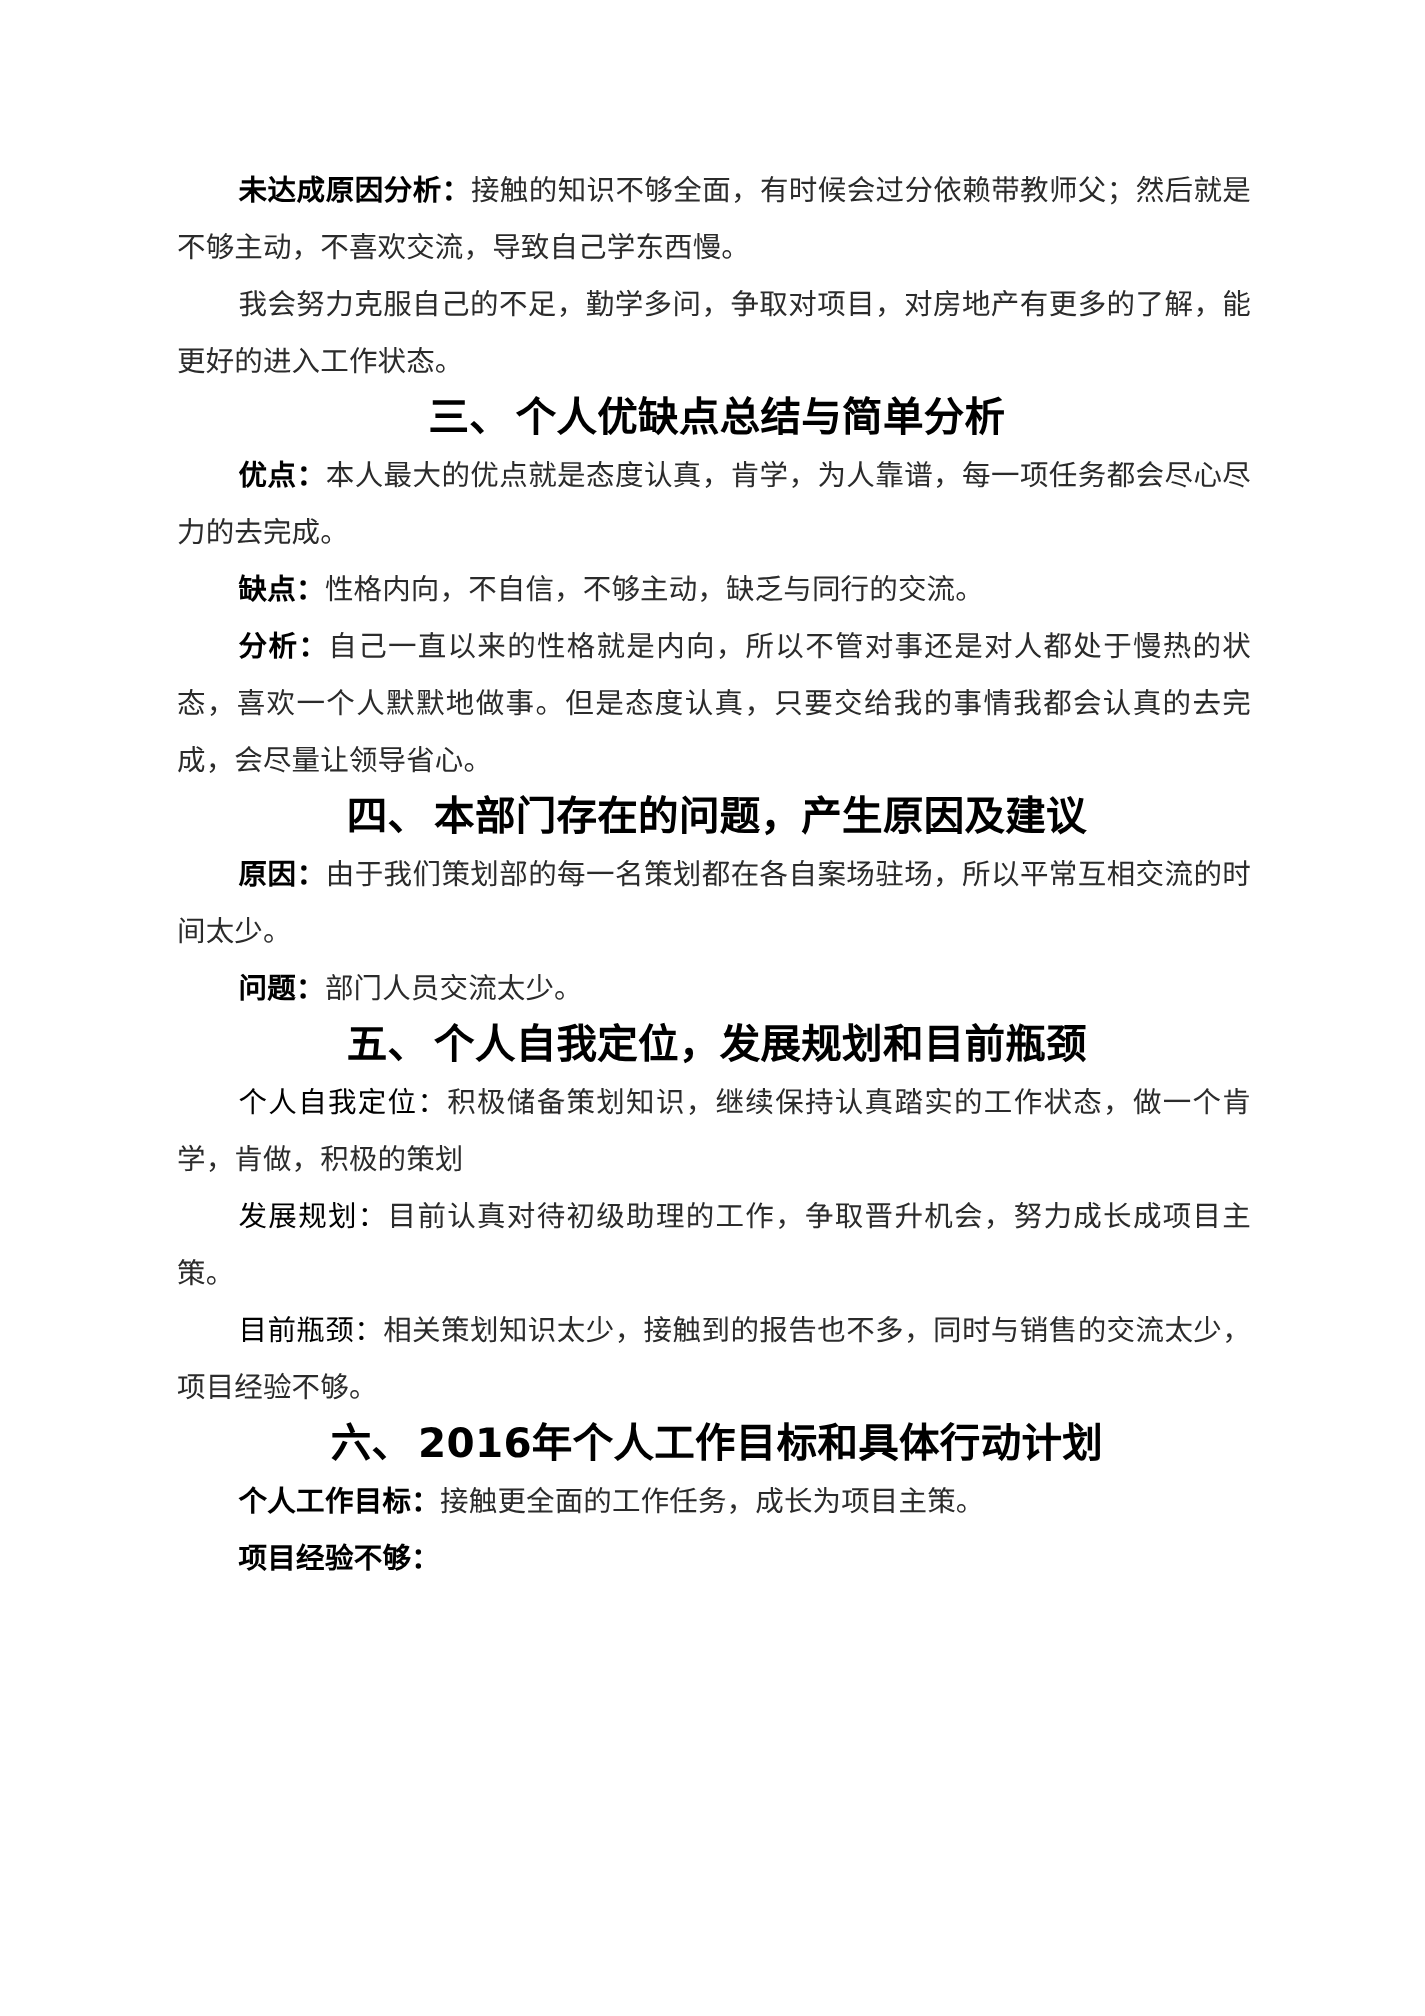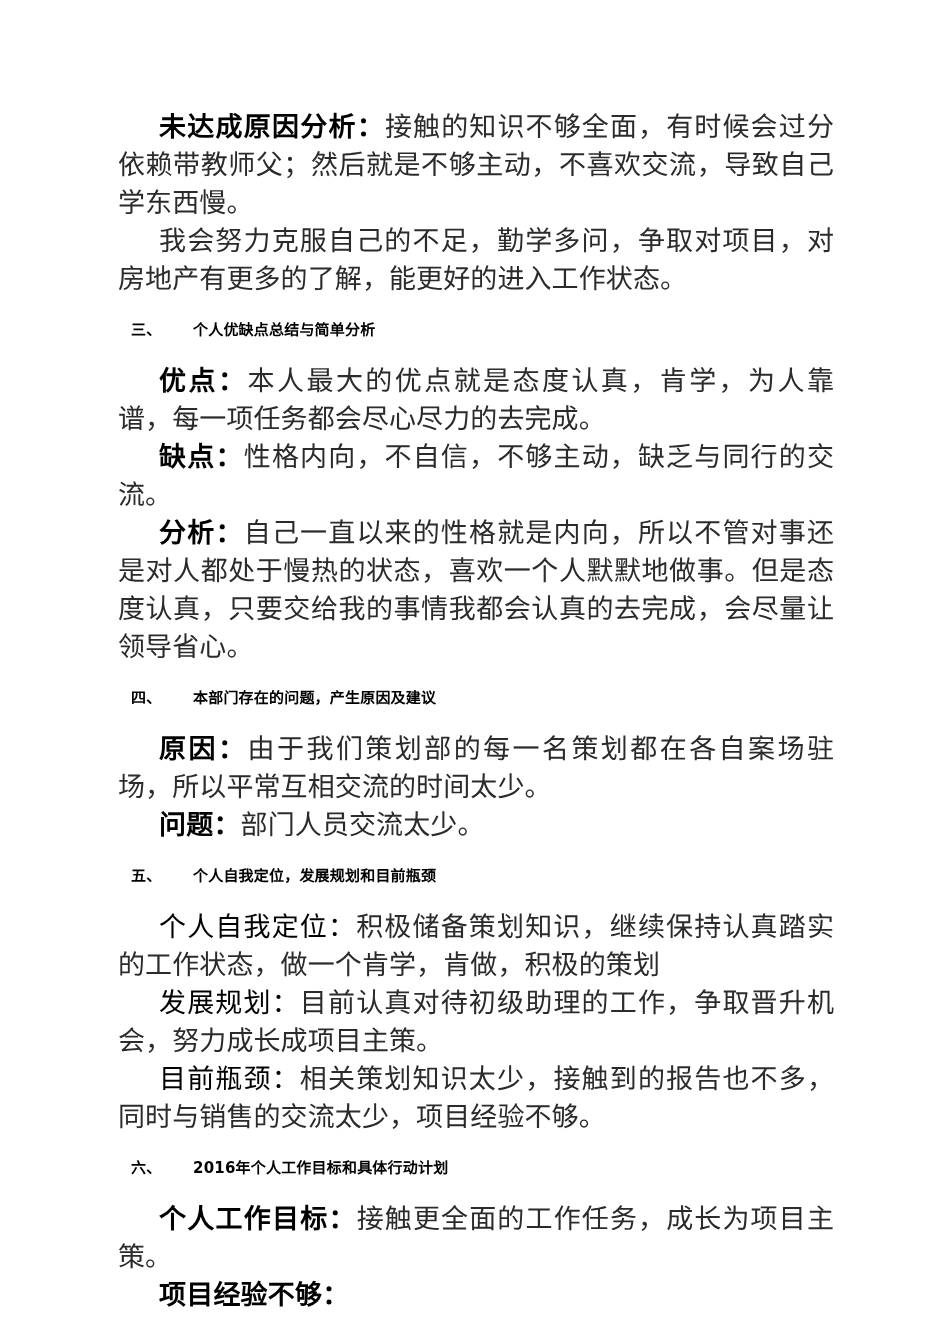--- a/index.html
+++ b/index.html
@@ -29,44 +29,45 @@
     position: absolute;
     left: 118px;
     top: 108px;
     width: 716px;
   }
 
   
 
   .para {
     font-family: "DejaVu Serif", "Liberation Serif", serif;
-    font-size: 27px;
+    font-size: 19px;
     line-height: 38px;
     color: #2b2b2b;
     text-align: justify;
     text-justify: inter-ideograph;
     margin: 0;
     text-indent: 0;
     letter-spacing: 0.1px;
     word-break: break-all;
   }
 
   .para.indent {
     text-indent: 41px;
   }
 
   .heading {
     font-family: "DejaVu Sans", "Liberation Sans", sans-serif;
-    font-size: 15px;
+    font-size: 27px;
     font-weight: bold;
     line-height: 38px;
     color: #000000;
-    margin: 13px;
+    margin: 0;
     white-space: nowrap;
     letter-spacing: 0.2px;
+    text-align: center;
   }
 
   .heading .h-num {
     display: inline-block;
     min-width: 62px;
   }
 
   .heading .h-text {
     display: inline;
   }

